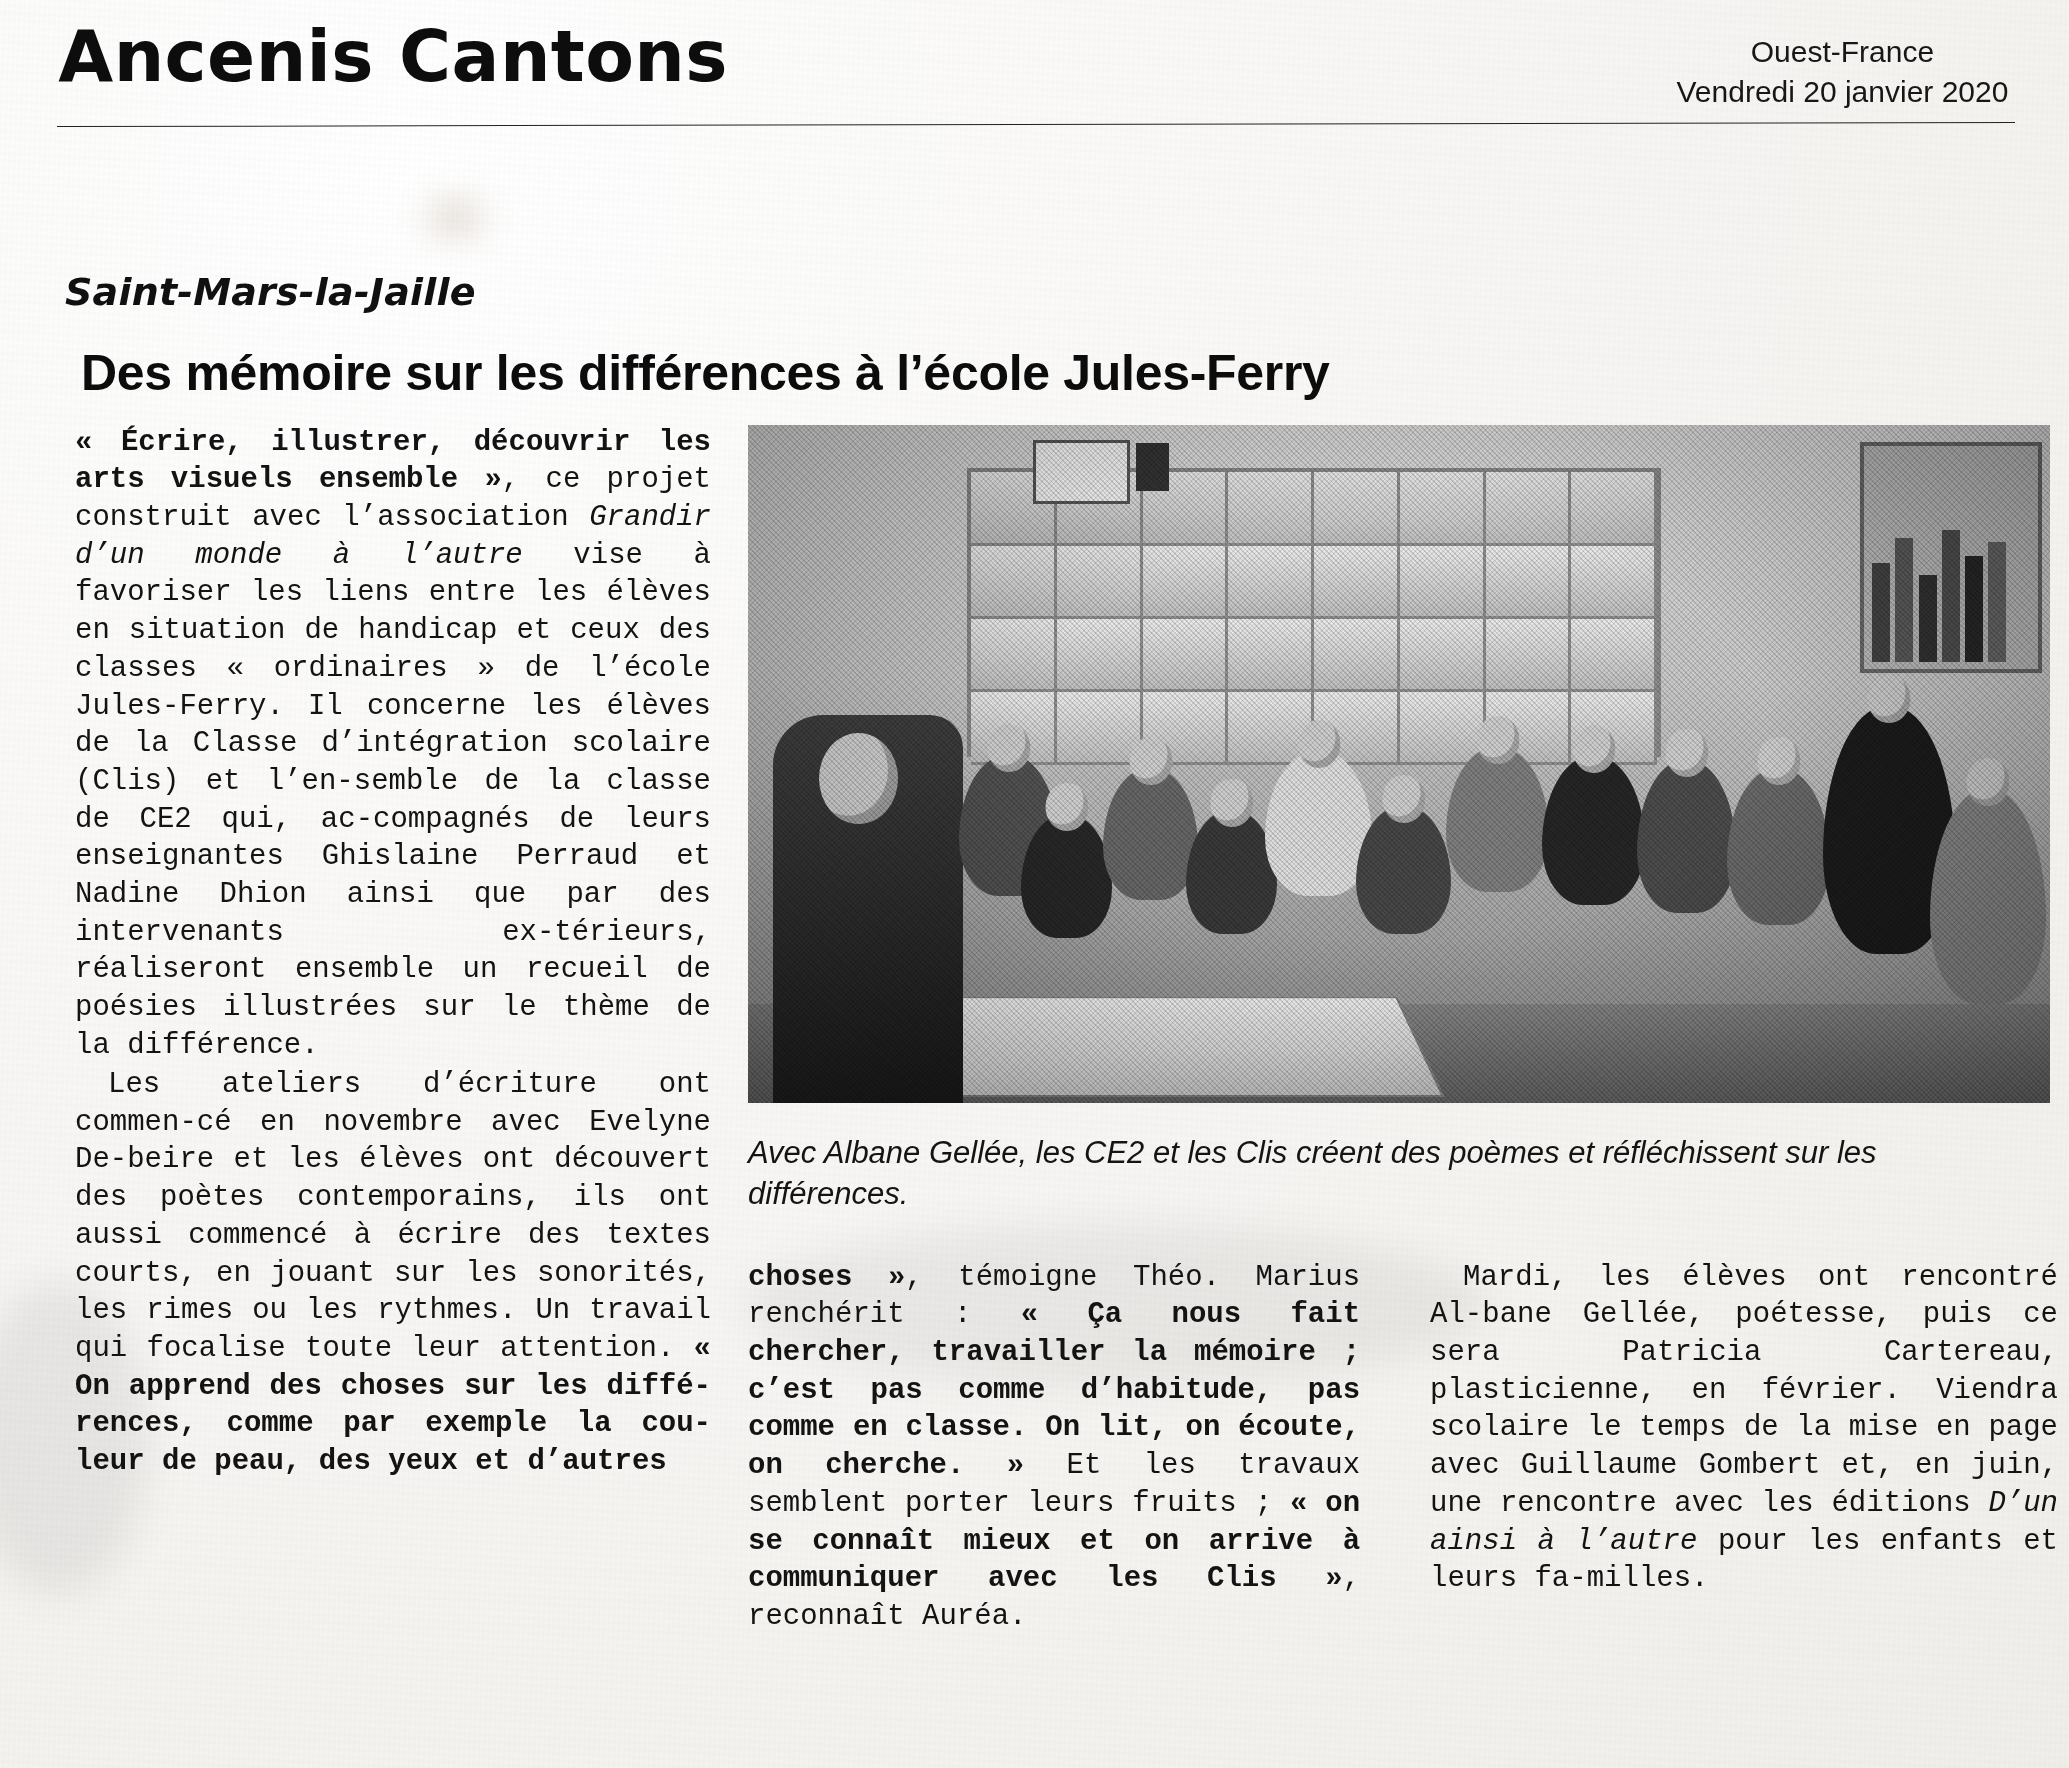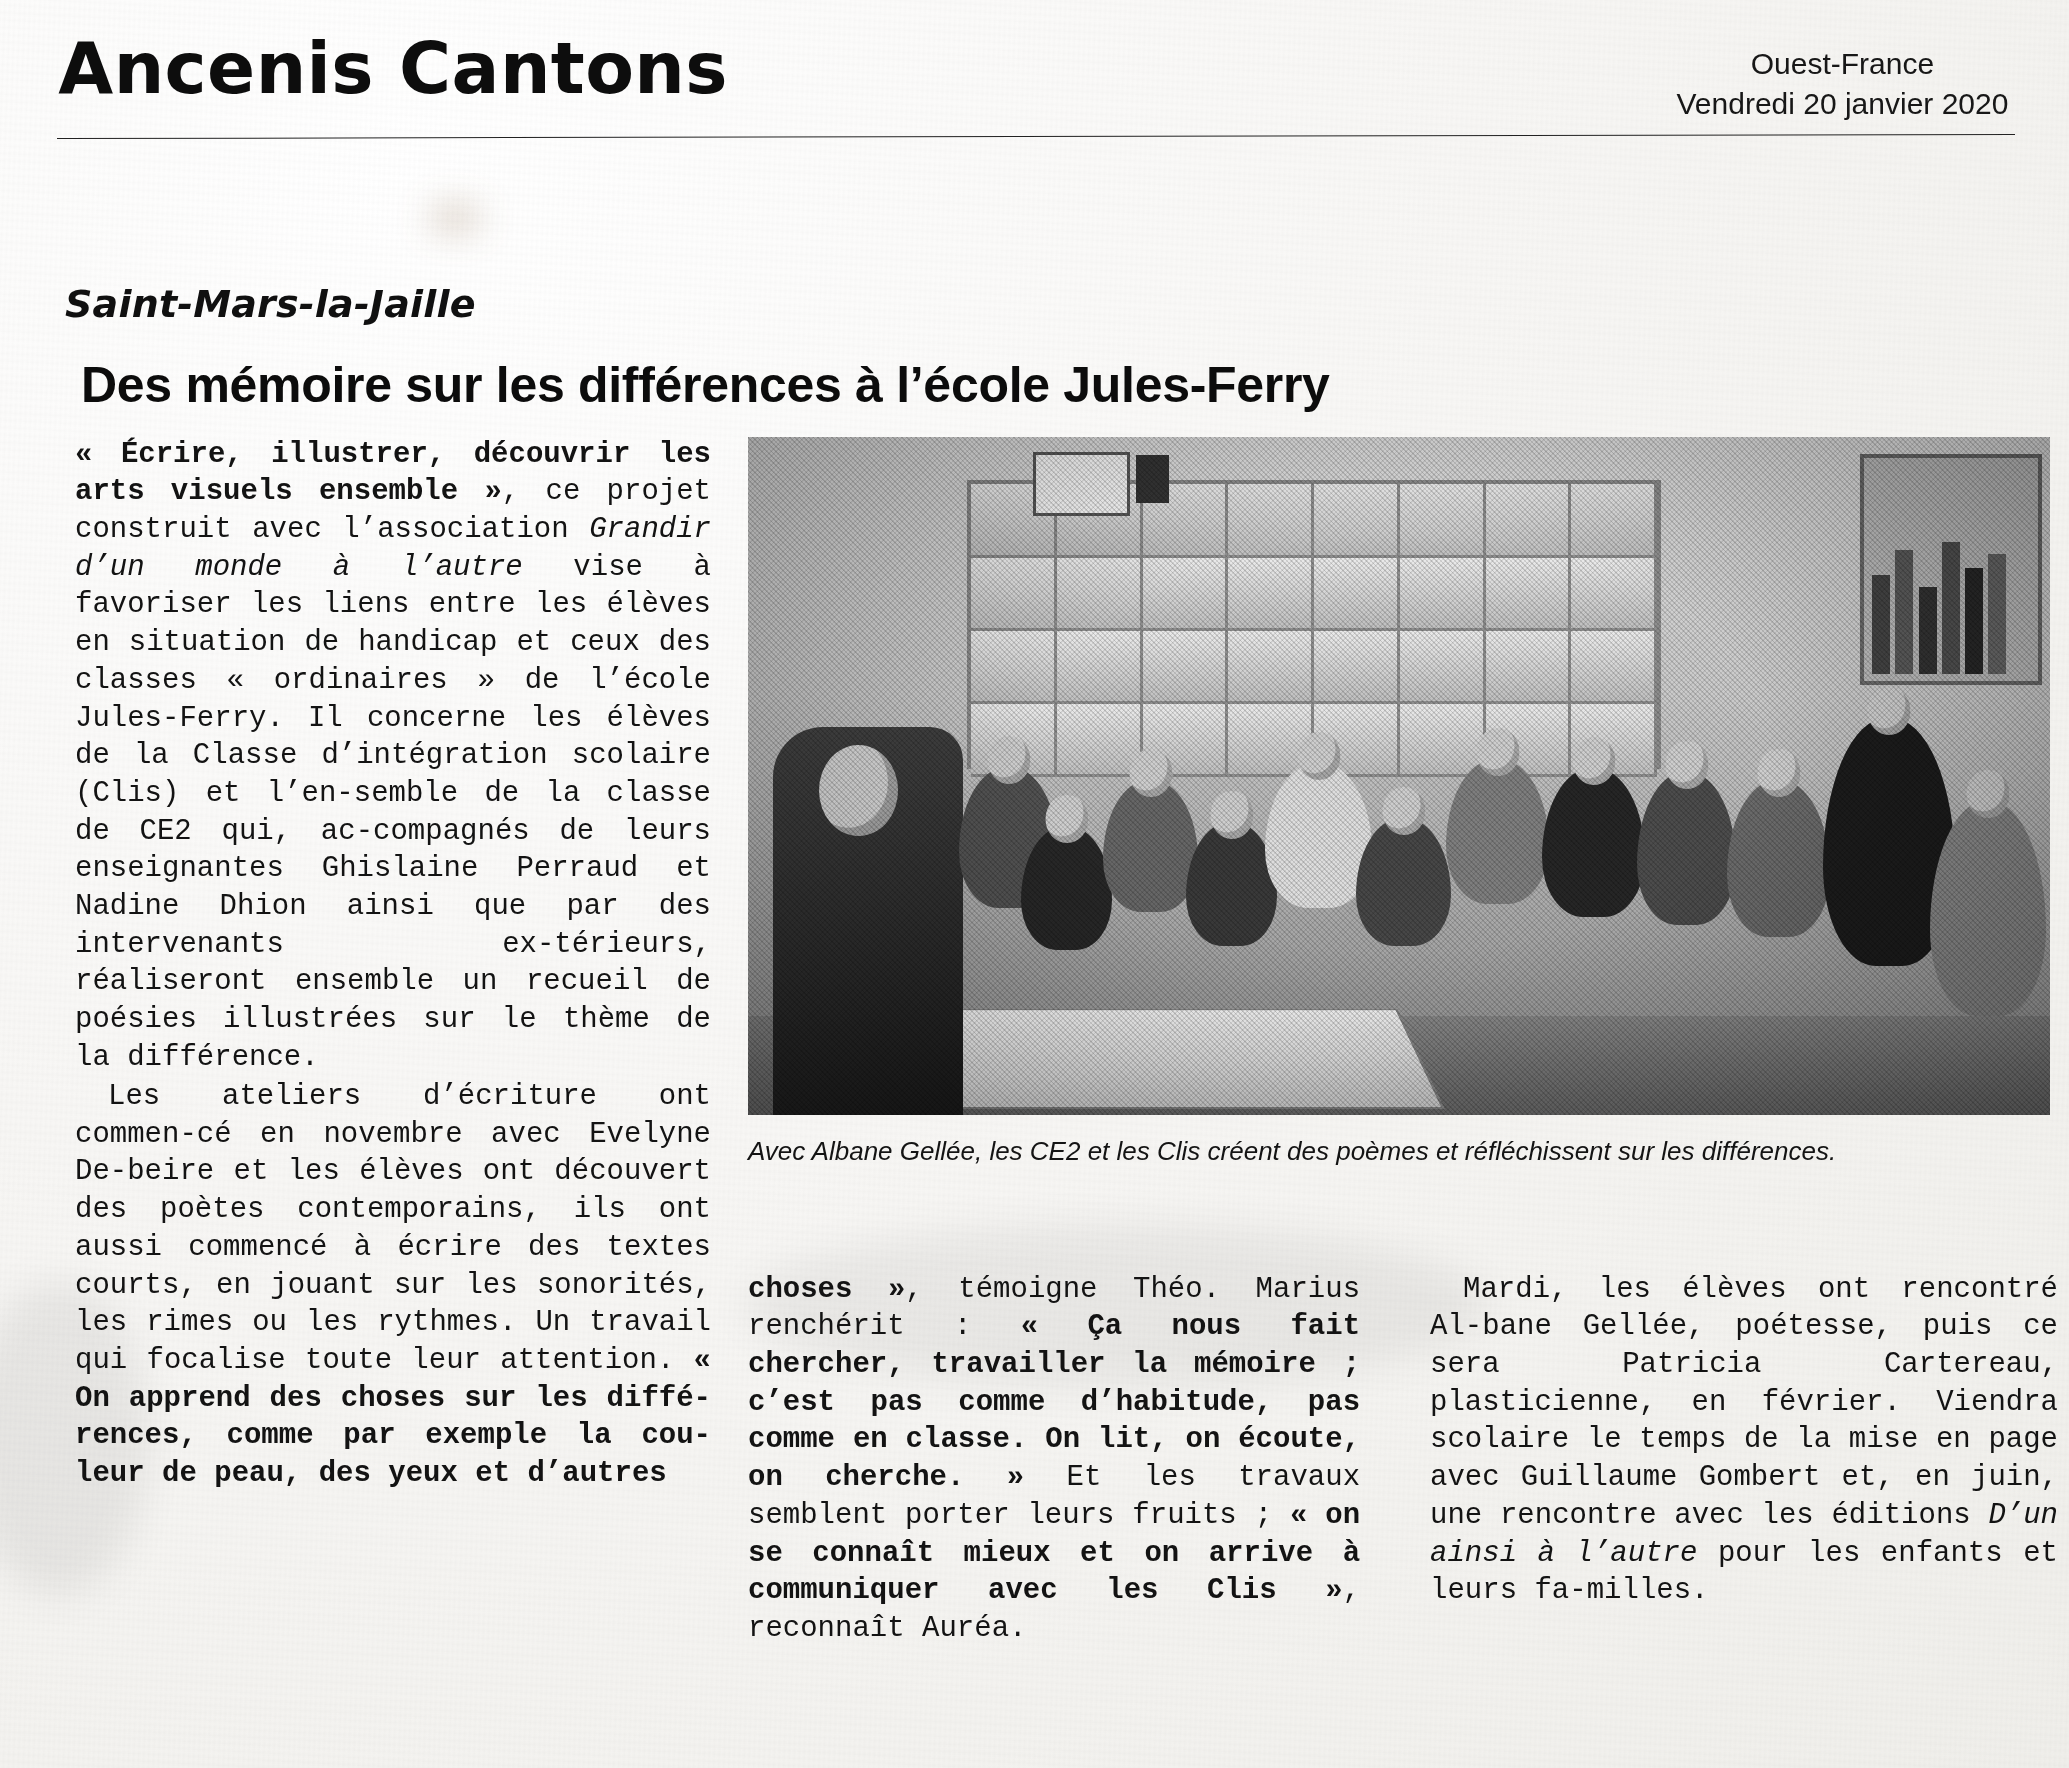--- a/index.html
+++ b/index.html
@@ -33,21 +33,21 @@
     opacity: .9;
   }
   .smudge {
     position: absolute;
     pointer-events: none;
     border-radius: 50%;
     filter: blur(18px);
   }
   .content {
     position: relative;
-    padding: 12px 50px;
+    padding: 0 50px;
   }
 
   
   .masthead {
     position: relative;
     display: flex;
     align-items: flex-start;
     justify-content: space-between;
     padding-top: 20px;
   }
@@ -114,22 +114,22 @@
   }
   .photo {
     width: 1302px;
     height: 678px;
     position: relative;
     overflow: hidden;
     background: #9a9a9a;
     filter: grayscale(1) contrast(1.05);
   }
   .caption {
-    margin-top: 19px;
-    font-size: 26px;
+    margin-top: 30px;
+    font-size: 31px;
     line-height: 1.32;
     font-style: italic;
     color: #141414;
     width: 1182px;
   }
 
   .lower-cols {
     position: absolute;
     left: 698px;
     top: 835px;

